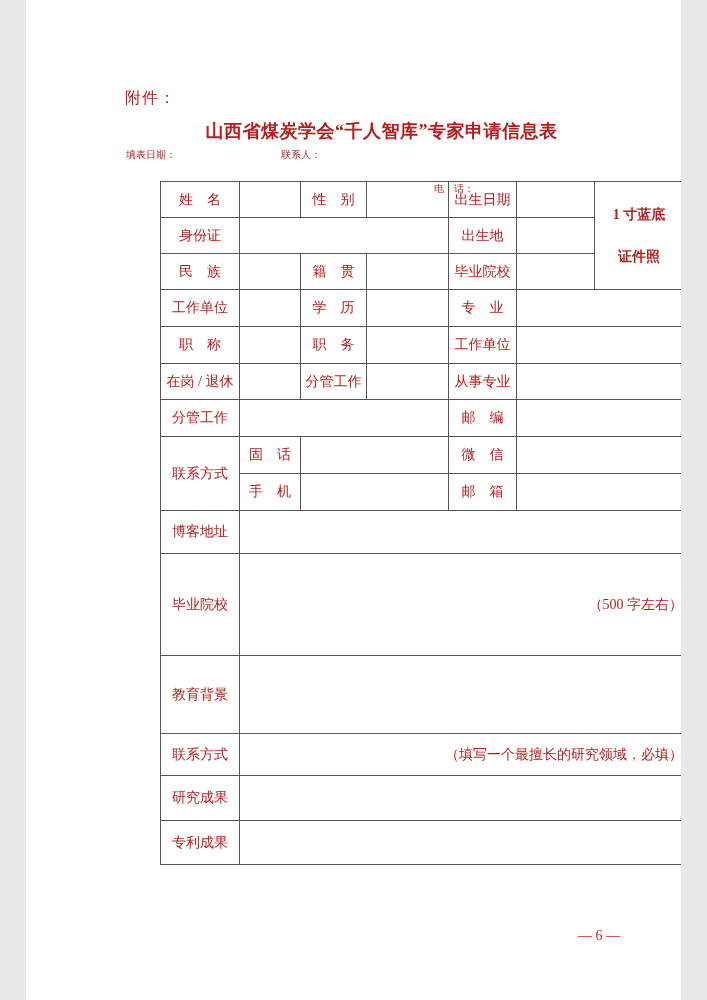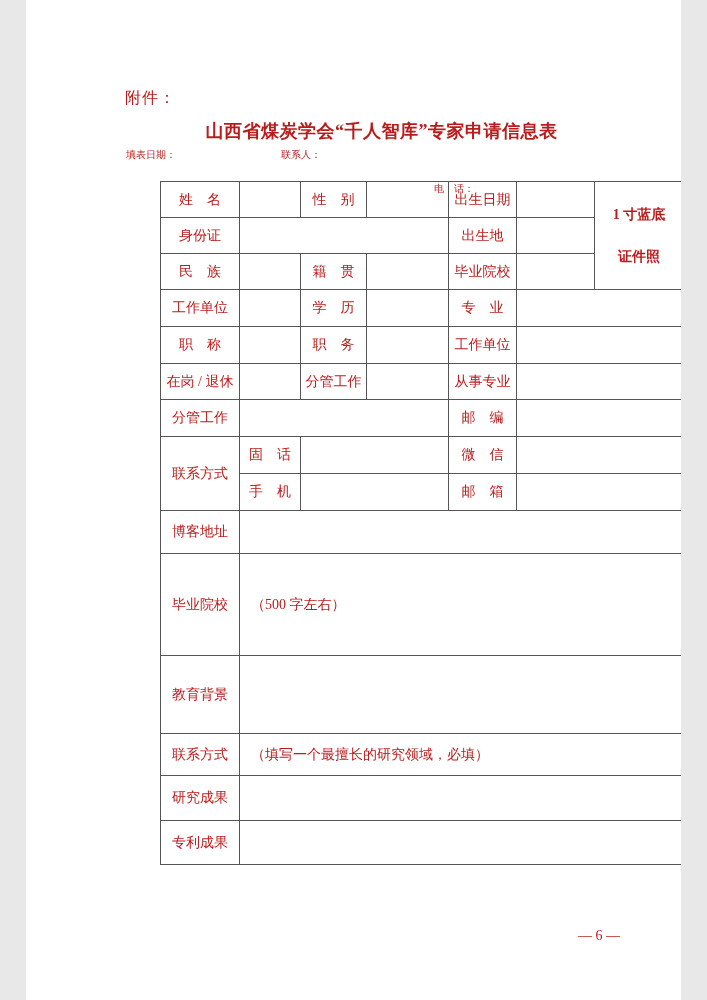--- a/index.html
+++ b/index.html
@@ -49,21 +49,21 @@
   table.form td {
     border: 1px solid #555555;
     font-size: 14px;
     text-align: center;
     vertical-align: middle;
     padding: 0;
     overflow: hidden;
     white-space: nowrap;
   }
   table.form td.hint {
-    text-align: left;
+    text-align: right;
     padding-left: 11px;
   }
   table.form td.photo-cell { line-height: 42px; font-weight: bold; }
   .photo-line { display: block; }
 
   .page-number {
     position: absolute;
     left: 552px;
     top: 928px;
     font-size: 14px;

